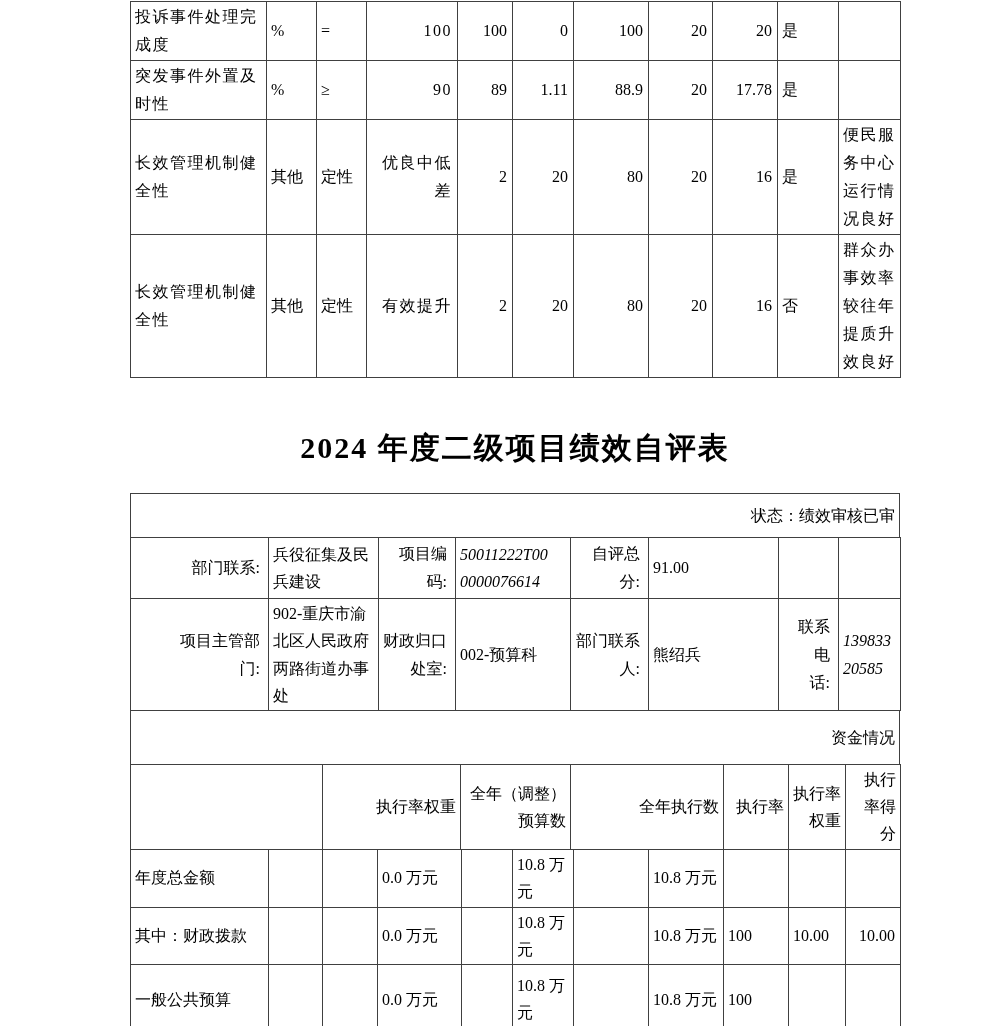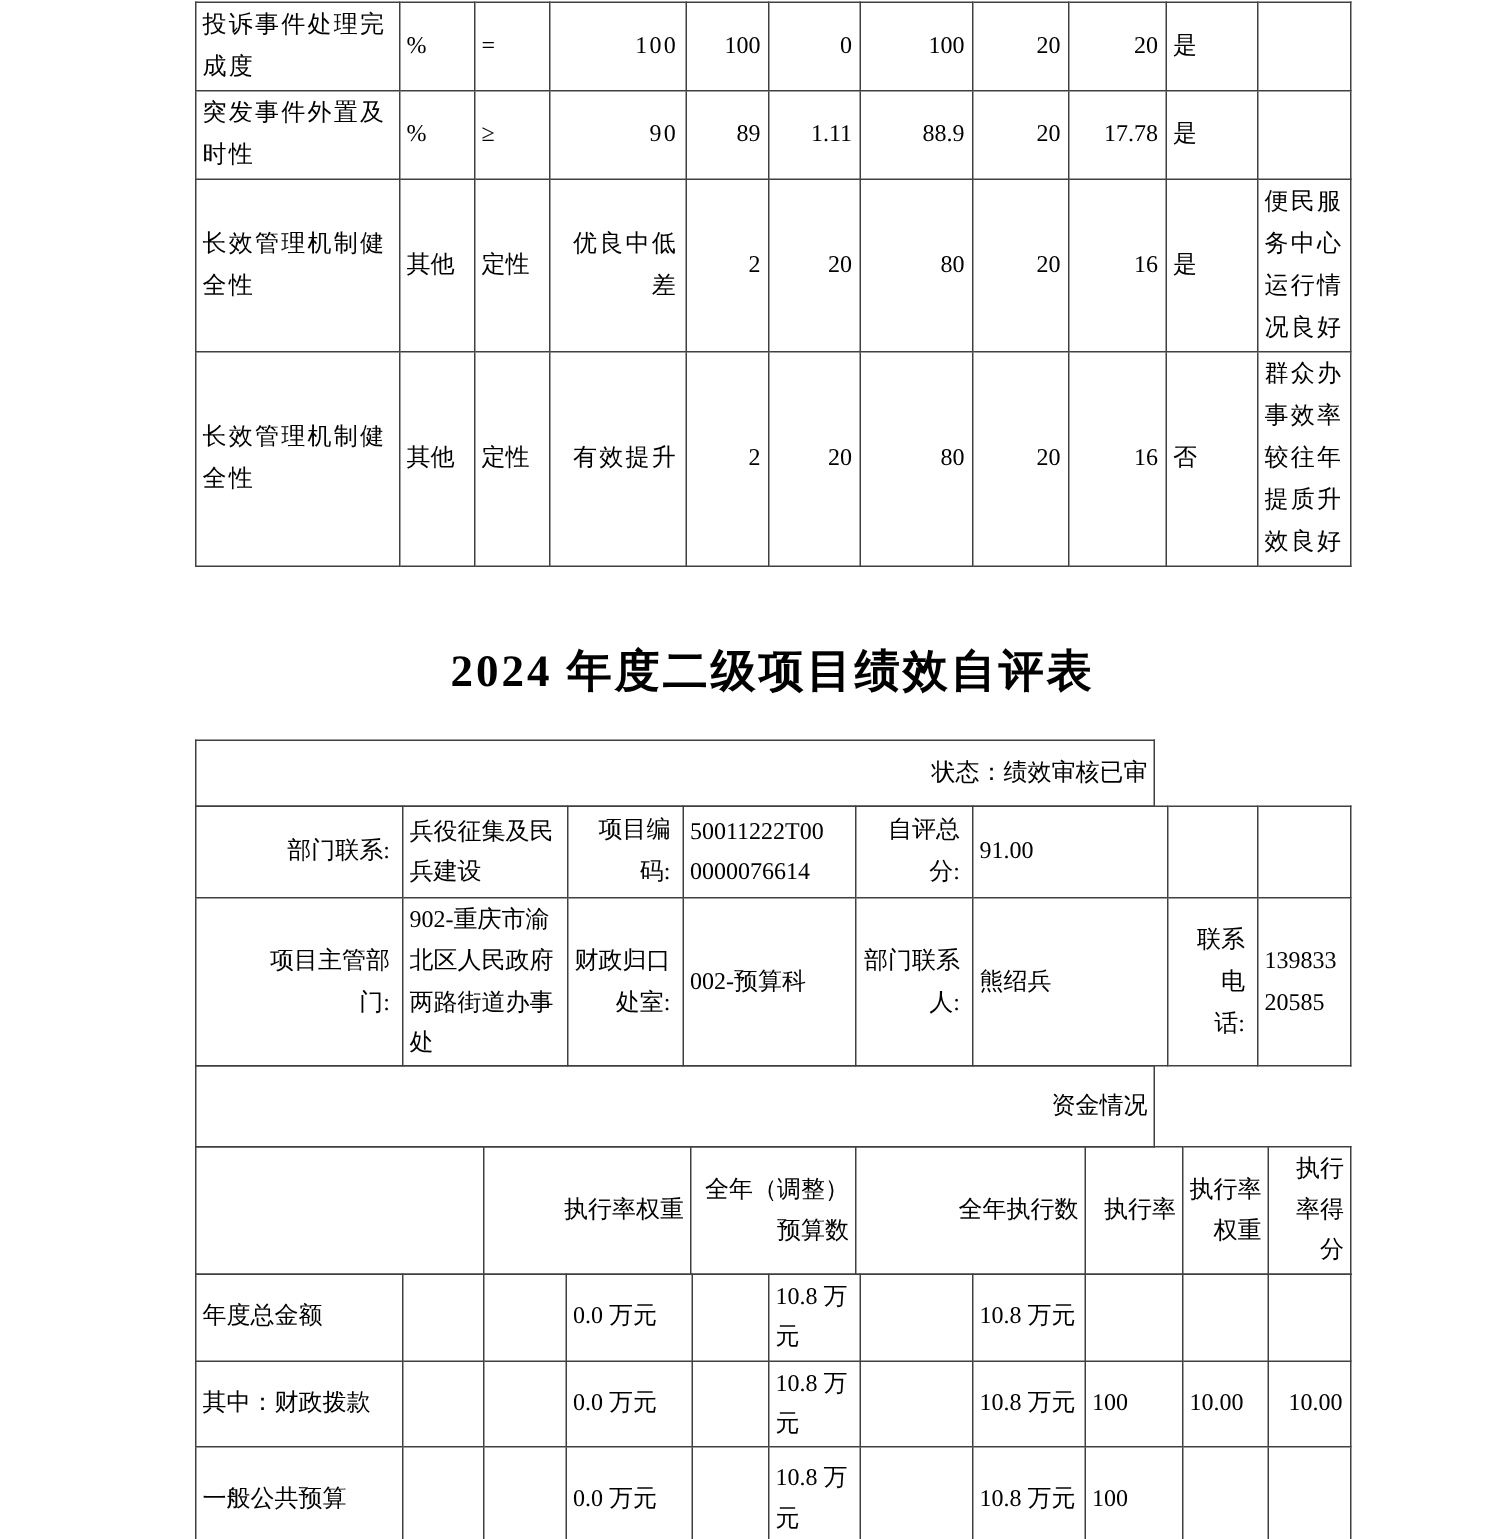--- a/index.html
+++ b/index.html
@@ -1,33 +1,33 @@
 <!DOCTYPE html>
 <html><head>
 <meta charset="utf-8">
 <style>
   html,body{margin:0;padding:0;}
   body{
     width:1000px;height:1026px;background:#ffffff;overflow:hidden;
     font-family:"Liberation Serif","DejaVu Serif",serif;color:#000;
   }
   .doc{margin-left:130px;width:770px;padding-top:1px;}
-  table{border-collapse:collapse;table-layout:fixed;width:640px;}
+  table{border-collapse:collapse;table-layout:fixed;width:770px;}
   td{
     border:1px solid #404040;font-size:16px;line-height:1.7;
     padding:1px 4px;vertical-align:middle;overflow:hidden;
     word-wrap:break-word;
   }
   .band{margin-top:-1px;}
   .r{text-align:right;}
   .c{text-align:right;}
   .l{text-align:left;}
   .cjk{letter-spacing:1.5px;line-height:1.75;}
   .lbl{text-align:right;white-space:pre-line;padding-right:8px;line-height:1.75;}
-  .pre{white-space:pre-line;}
+  .pre{white-space:pre-line;font-style:italic;}
   .brk{word-break:break-all;}
   .num{text-align:right;padding-right:5px;}
   .title{
     margin-top:48px;margin-bottom:0;height:44px;line-height:44px;
     text-align:center;font-size:30px;font-weight:bold;letter-spacing:2px;
   }
   .t2{margin-top:23px;}
 </style>
 </head>
 <body>

